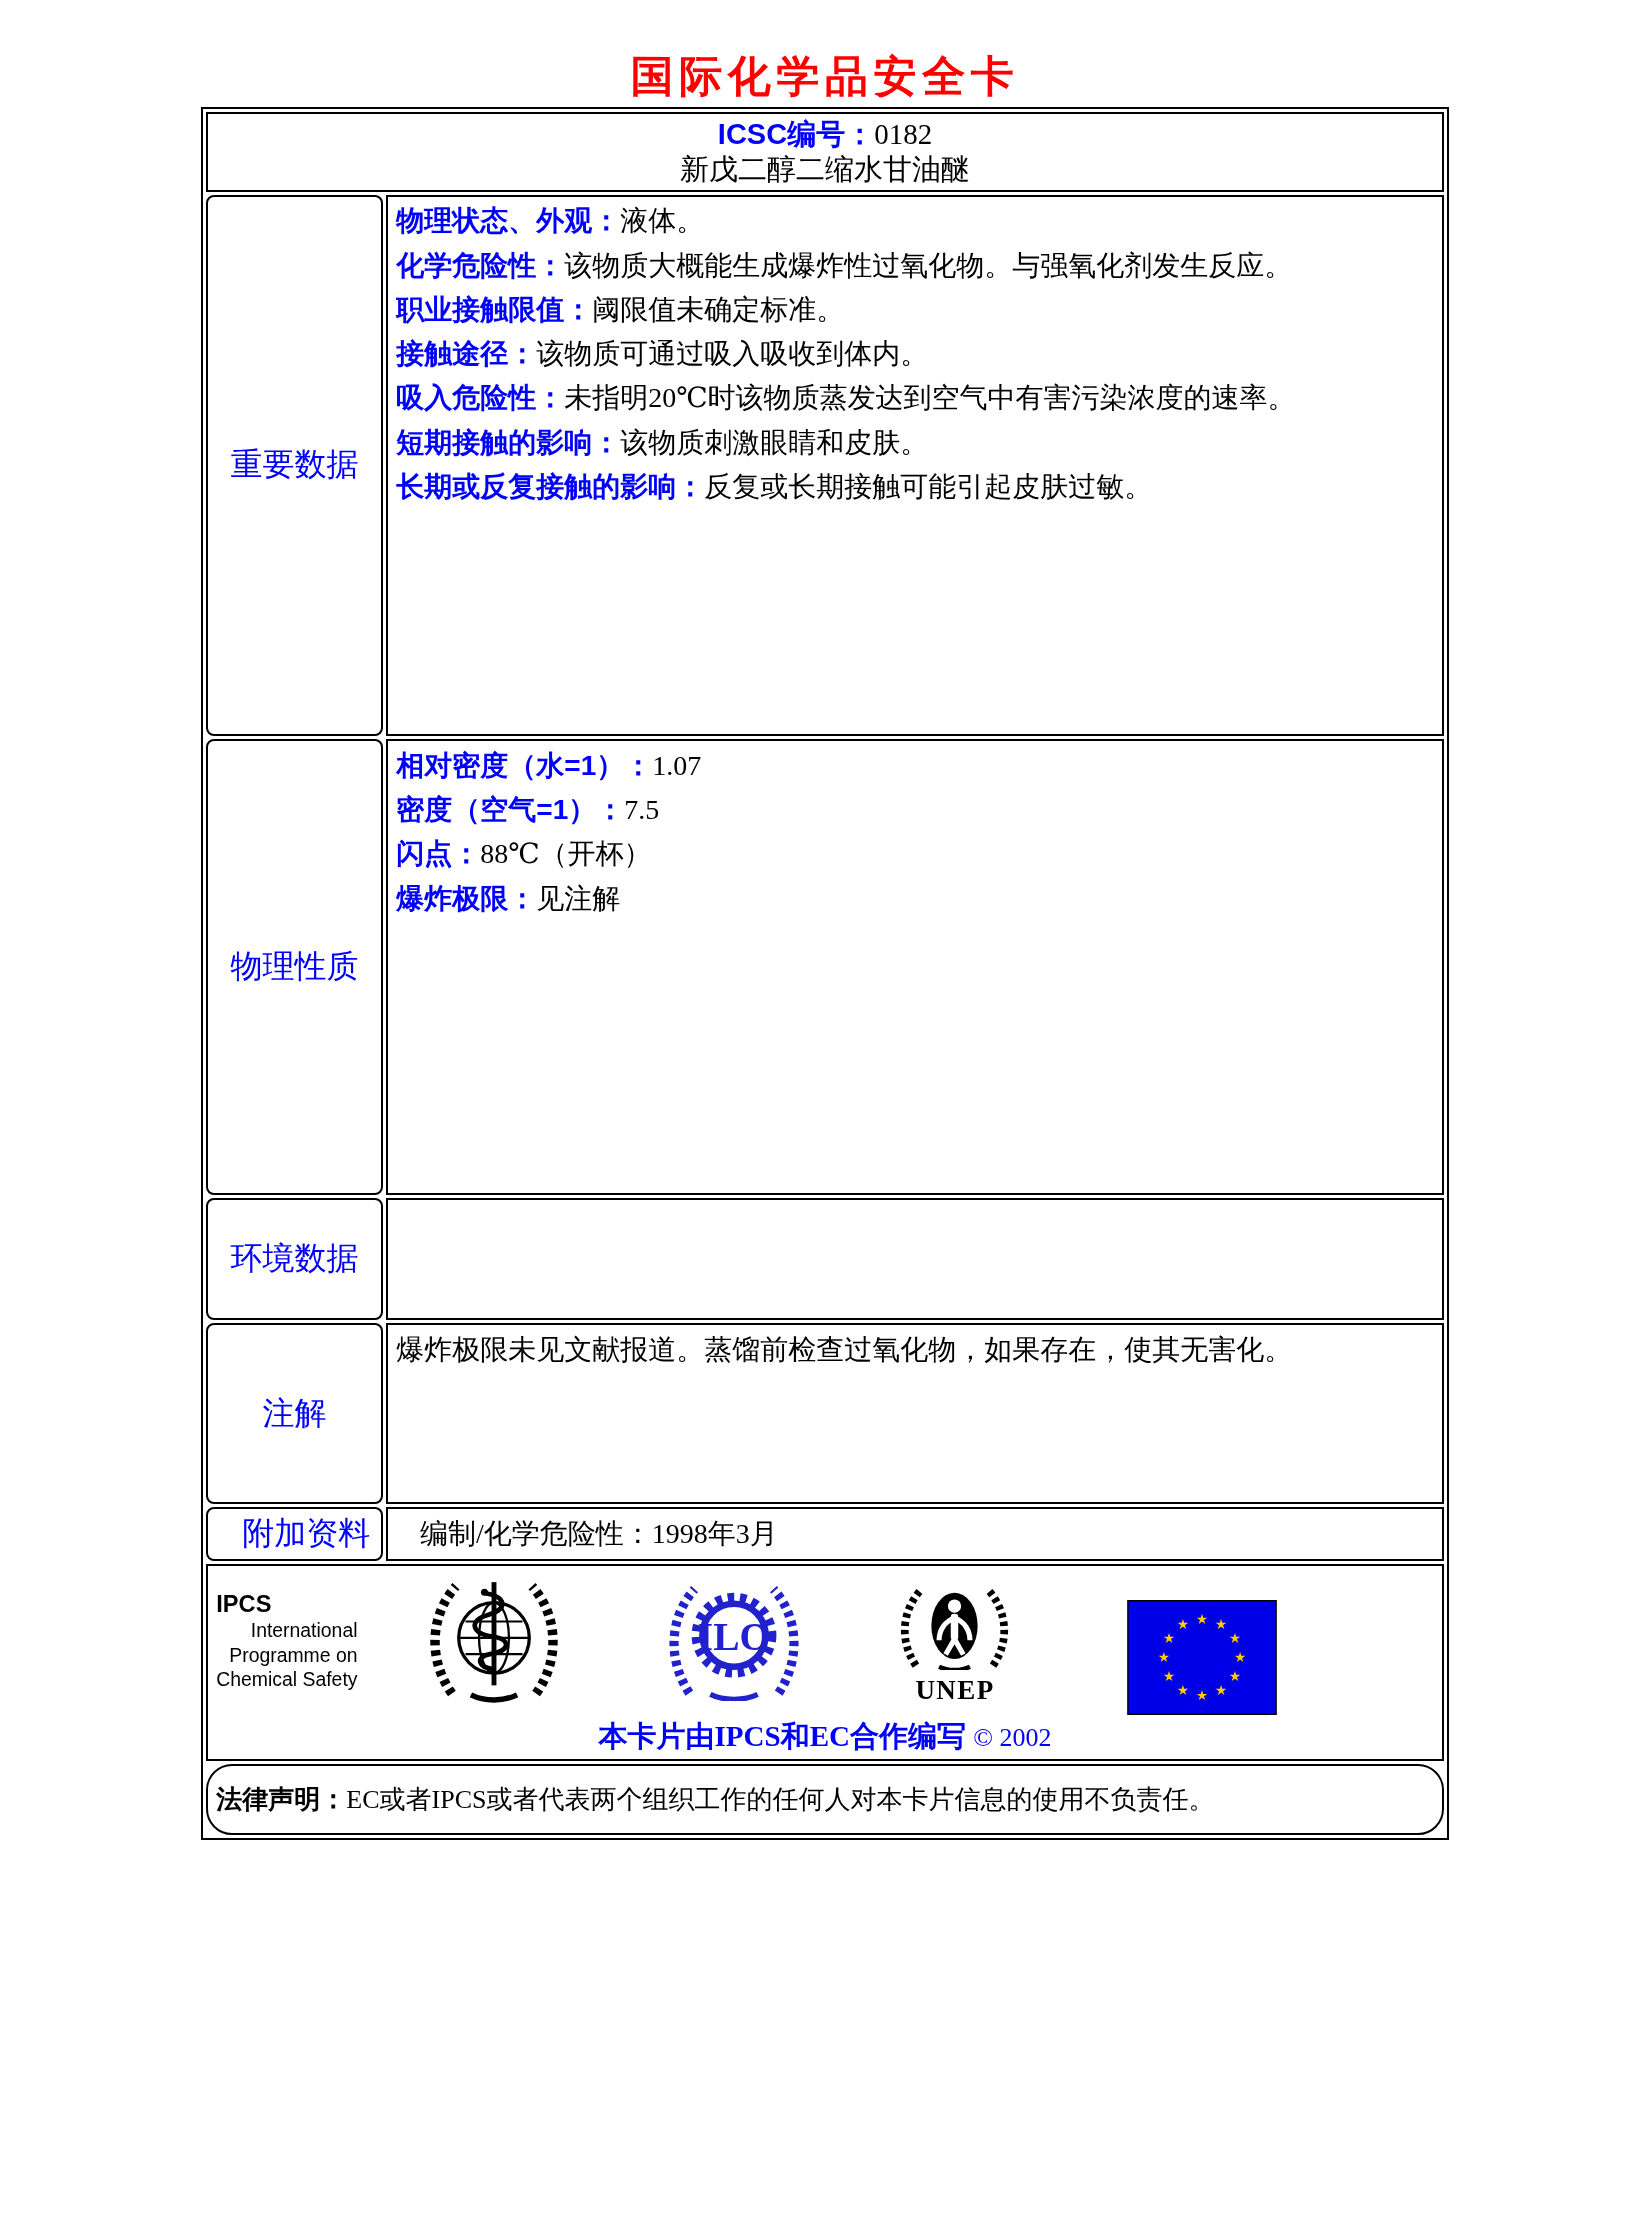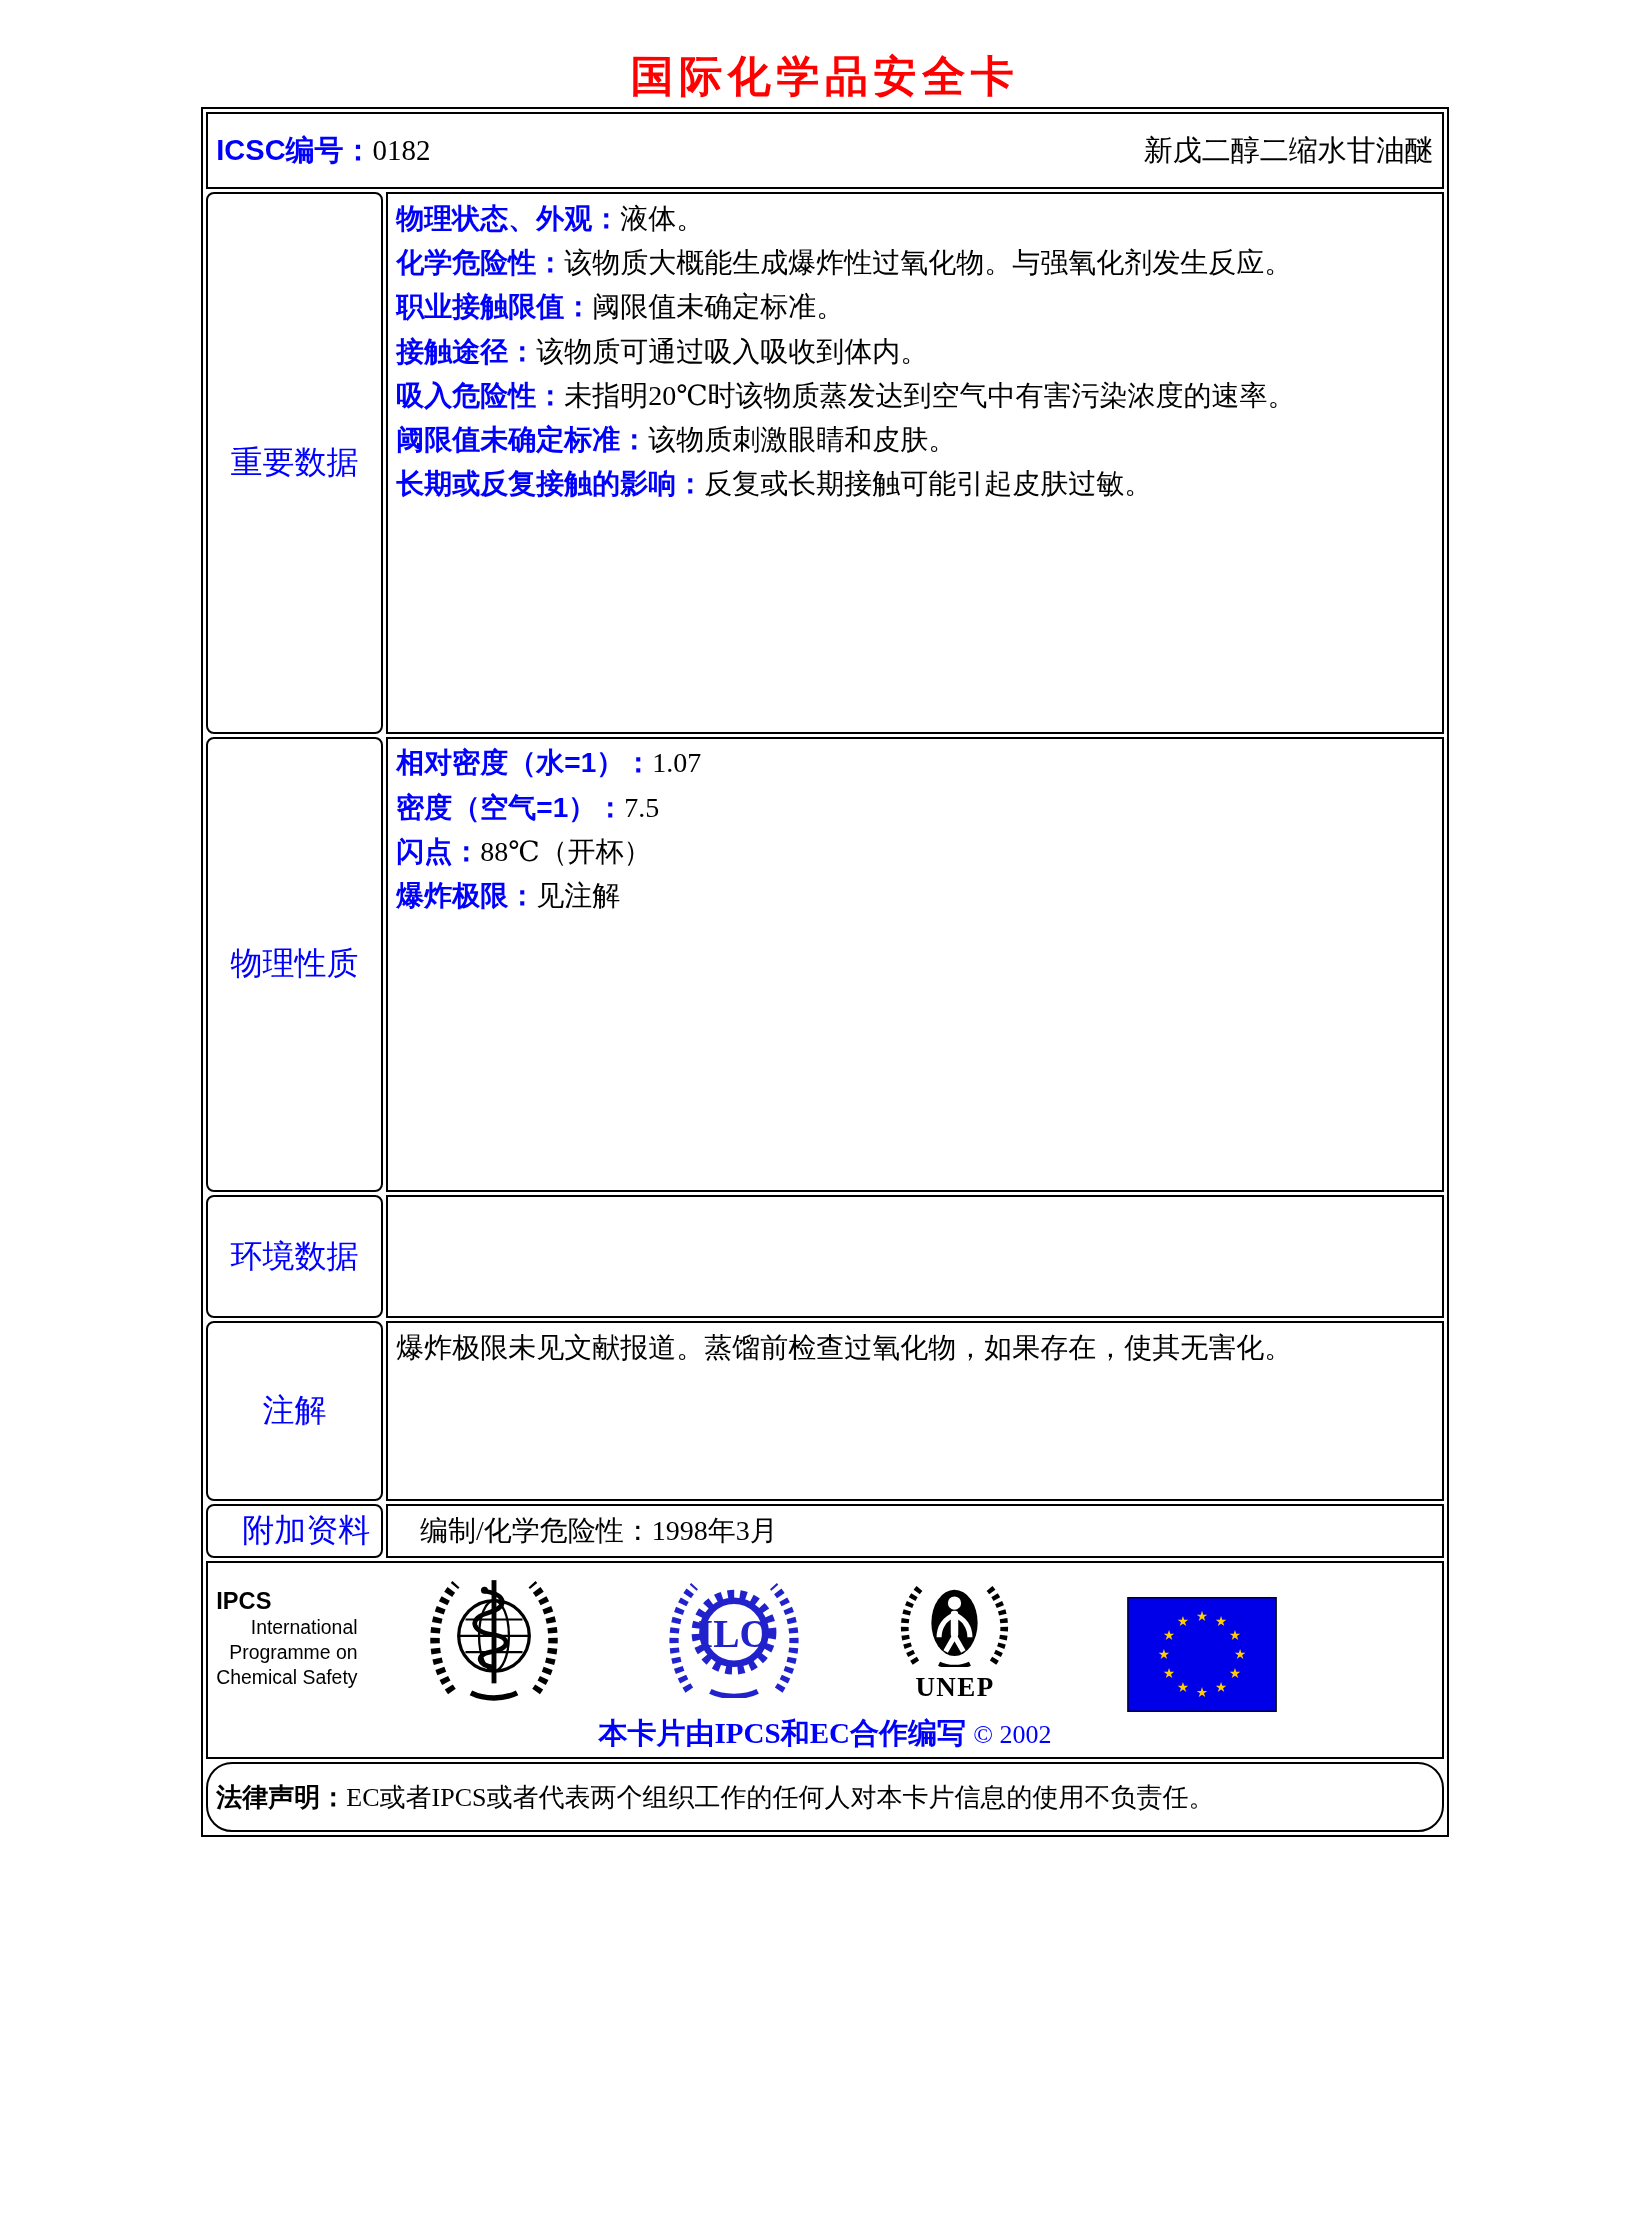--- a/index.html
+++ b/index.html
@@ -19,21 +19,21 @@
     width:1248px;border-collapse:separate;border-spacing:3.5px;
     border:2.8px solid #000;table-layout:fixed;background:#fff;
   }
   td{border:2.1px solid #000;padding:2.8px 8.3px;background:#fff;vertical-align:top;}
   col.labelcol{width:177px;}
   td.rowlabel{
     text-align:center;vertical-align:middle;
     color:#0000ff;font-family:"Liberation Sans","DejaVu Sans",sans-serif;
     font-size:32px;font-weight:500;border-radius:8px;
   }
-  .hdrflex{display:flex;justify-content:space-between;align-items:center;height:100%;}
+  .hdrflex{display:flex;justify-content:space-between;align-items:center;height:100%;flex-direction:column;}
   .blue-label{
     color:#0000ff;font-family:"Liberation Sans","DejaVu Sans",sans-serif;
     font-weight:bold;
   }
   .hdr-left,.hdr-right{font-size:29px;line-height:1.2;}
   .hdr-left .blue-label{font-size:29px;}
   .content{font-size:28px;line-height:1.58;}
   .content .blue-label{font-size:28px;}
   .data-item{margin:0;}
   td.h-header{height:67px;}
@@ -110,21 +110,21 @@
 
           <div class="data-item">
             <span class="blue-label">接触途径：</span><span>该物质可通过吸入吸收到体内。</span>
           </div>
 
           <div class="data-item">
             <span class="blue-label">吸入危险性：</span><span>未指明20℃时该物质蒸发达到空气中有害污染浓度的速率。</span>
           </div>
 
           <div class="data-item">
-            <span class="blue-label">阈限值未确定标准：</span><span>该物质刺激眼睛和皮肤。</span>
+            <span class="blue-label">短期接触的影响：</span><span>该物质刺激眼睛和皮肤。</span>
           </div>
 
           <div class="data-item">
             <span class="blue-label">长期或反复接触的影响：</span><span>反复或长期接触可能引起皮肤过敏。</span>
           </div>
         </td>
     </tr>
 
     <tr>
       <td class="rowlabel h-physical">物理性质</td>

